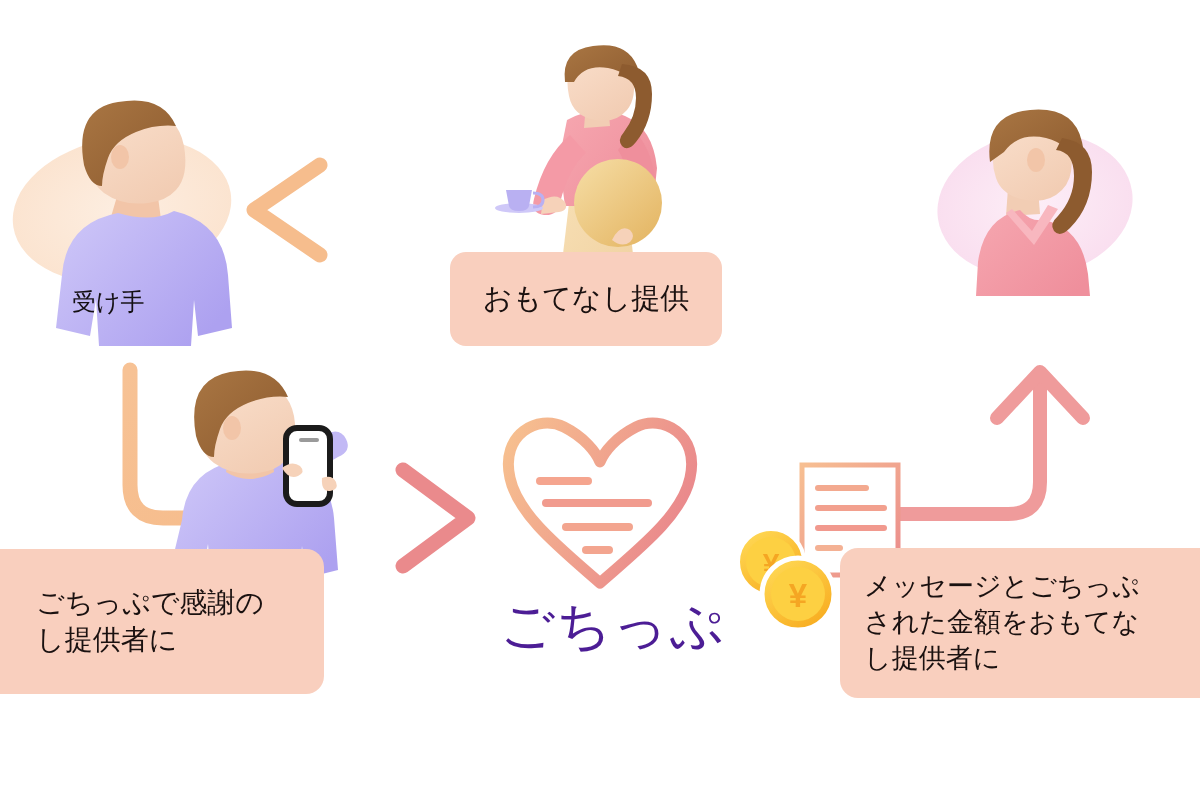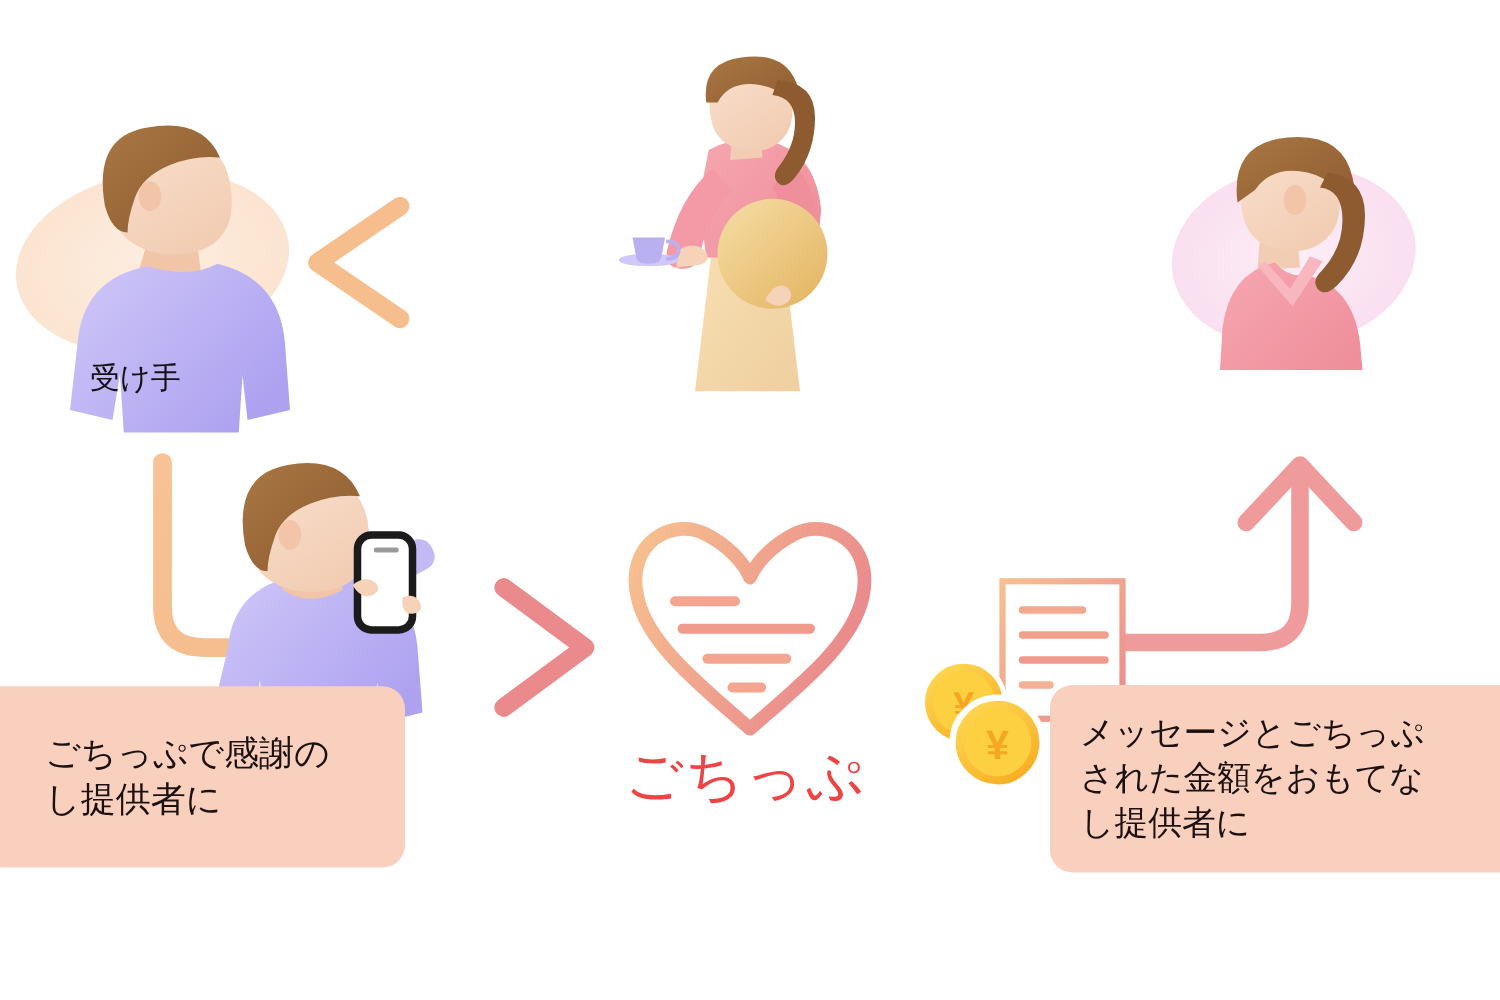--- a/index.html
+++ b/index.html
@@ -48,21 +48,21 @@
   
   .caption{
     position:absolute;
     color:#141013;
     font-size:24px;
     white-space:nowrap;
   }
   #caption-receiver{left:72px;top:286px;}
   #caption-provider{left:918px;top:286px;}
   #caption-gochip{
-    left:500px;top:590px;font-size:46px;color:#ef4444;
+    left:500px;top:590px;font-size:54px;color:#4c1d95;
     letter-spacing:1px;
   }
 
   
   svg.layer{position:absolute;left:0;top:0;width:1200px;height:800px;pointer-events:none;}
   svg.layer.under{z-index:1;}
   svg.layer.mid{z-index:3;}
   .pill,.caption{z-index:7;}
   .fig{z-index:4;}
 </style>
@@ -281,20 +281,23 @@
       <circle cx="771" cy="562" r="25" fill="#fdd042"></circle>
       <text x="771" y="574" font-size="30" font-family="'Liberation Sans',sans-serif" font-weight="bold" fill="#f5a623" text-anchor="middle">¥</text>
     </g>
     <g>
       <circle cx="798" cy="594" r="36" fill="url(#coinG)" stroke="#ffffff" stroke-width="5"></circle>
       <circle cx="798" cy="594" r="27" fill="#fdd042"></circle>
       <text x="798" y="607" font-size="33" font-family="'Liberation Sans',sans-serif" font-weight="bold" fill="#f5a623" text-anchor="middle">¥</text>
     </g>
   </svg>
 
+  <div class="pill" id="label-omotenashi">
+    <span class="pill-text">おもてなし提供</span>
+  </div>
 
   <div class="pill" id="label-gochip-send">
     <span class="pill-text">ごちっぷで感謝の
 し提供者に</span>
   </div>
 
   <div class="pill" id="label-message-amount">
     <span class="pill-text">メッセージとごちっぷ
 された金額をおもてな
 し提供者に</span>

